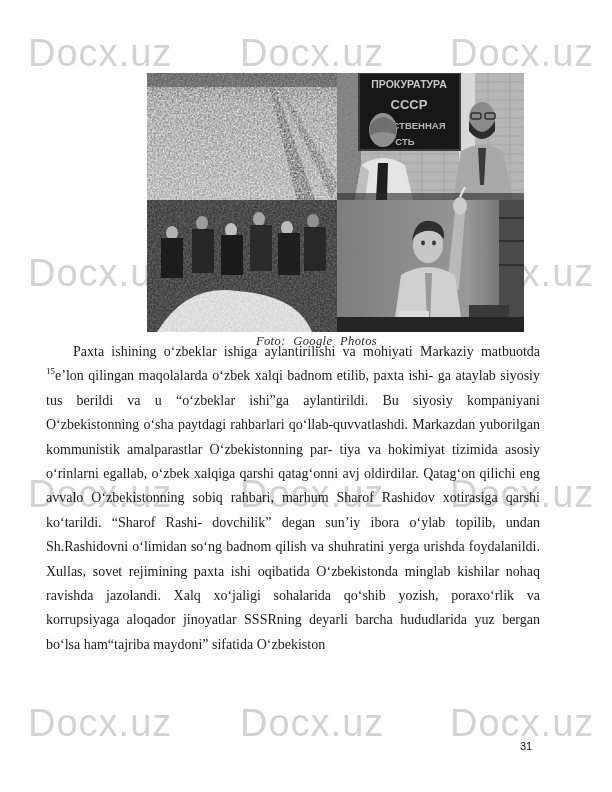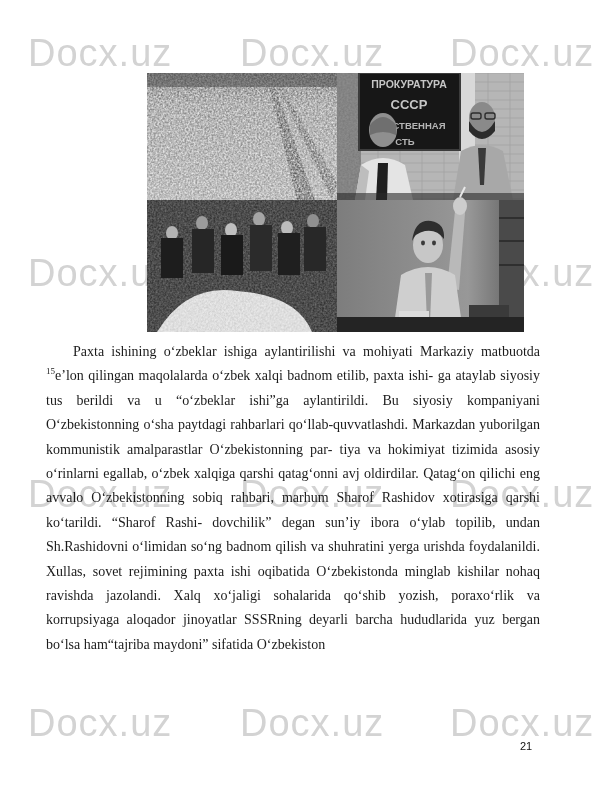--- a/index.html
+++ b/index.html
@@ -194,19 +194,20 @@
         <path d="M246 259 L254 202 Q281 186 308 202 L316 259 Z" fill="#cfcfcf"></path>
         <path d="M278 200 L285 200 L283 250 L280 250 Z" fill="#9a9a9a"></path>
 
         <rect x="190" y="244" width="187" height="15" fill="#242424"></rect>
         <rect x="322" y="232" width="40" height="12" fill="#3a3a3a"></rect>
         <rect x="252" y="238" width="30" height="6" fill="#dcdcdc"></rect>
       </g>
     </svg>
   </figure>
 
+  <div class="caption">Foto: Google Photos</div>
 
   <p class="body-text"><span>Paxta ishining o‘zbeklar ishiga aylantirilishi va mohiyati Markaziy matbuotda </span><sup>15</sup><span>e’lon qilingan maqolalarda o‘zbek xalqi badnom etilib, paxta ishi- ga ataylab siyosiy tus berildi va u “o‘zbeklar ishi”ga aylantirildi. Bu siyosiy kompaniyani O‘zbekistonning o‘sha paytdagi rahbarlari qo‘llab-quvvatlashdi. Markazdan yuborilgan kommunistik amalparastlar O‘zbekistonning par- tiya va hokimiyat tizimida asosiy o‘rinlarni egallab, o‘zbek xalqiga qarshi qatag‘onni avj oldirdilar. Qatag‘on qilichi eng avvalo O‘zbekistonning sobiq rahbari, marhum Sharof Rashidov xotirasiga qarshi ko‘tarildi. “Sharof Rashi- dovchilik” degan sun’iy ibora o‘ylab topilib, undan Sh.Rashidovni o‘limidan so‘ng badnom qilish va shuhratini yerga urishda foydalanildi.  Xullas, sovet rejimining paxta ishi oqibatida O‘zbekistonda minglab kishilar nohaq ravishda jazolandi. Xalq xo‘jaligi sohalarida qo‘shib yozish, poraxo‘rlik va korrupsiyaga aloqador jinoyatlar SSSRning deyarli barcha hududlarida yuz bergan bo‘lsa ham“tajriba maydoni” sifatida O‘zbekiston</span></p>
 
 
-  <div class="page-num">21</div>
+  <div class="page-num">31</div>
 
 </div>
 
 </body></html>

